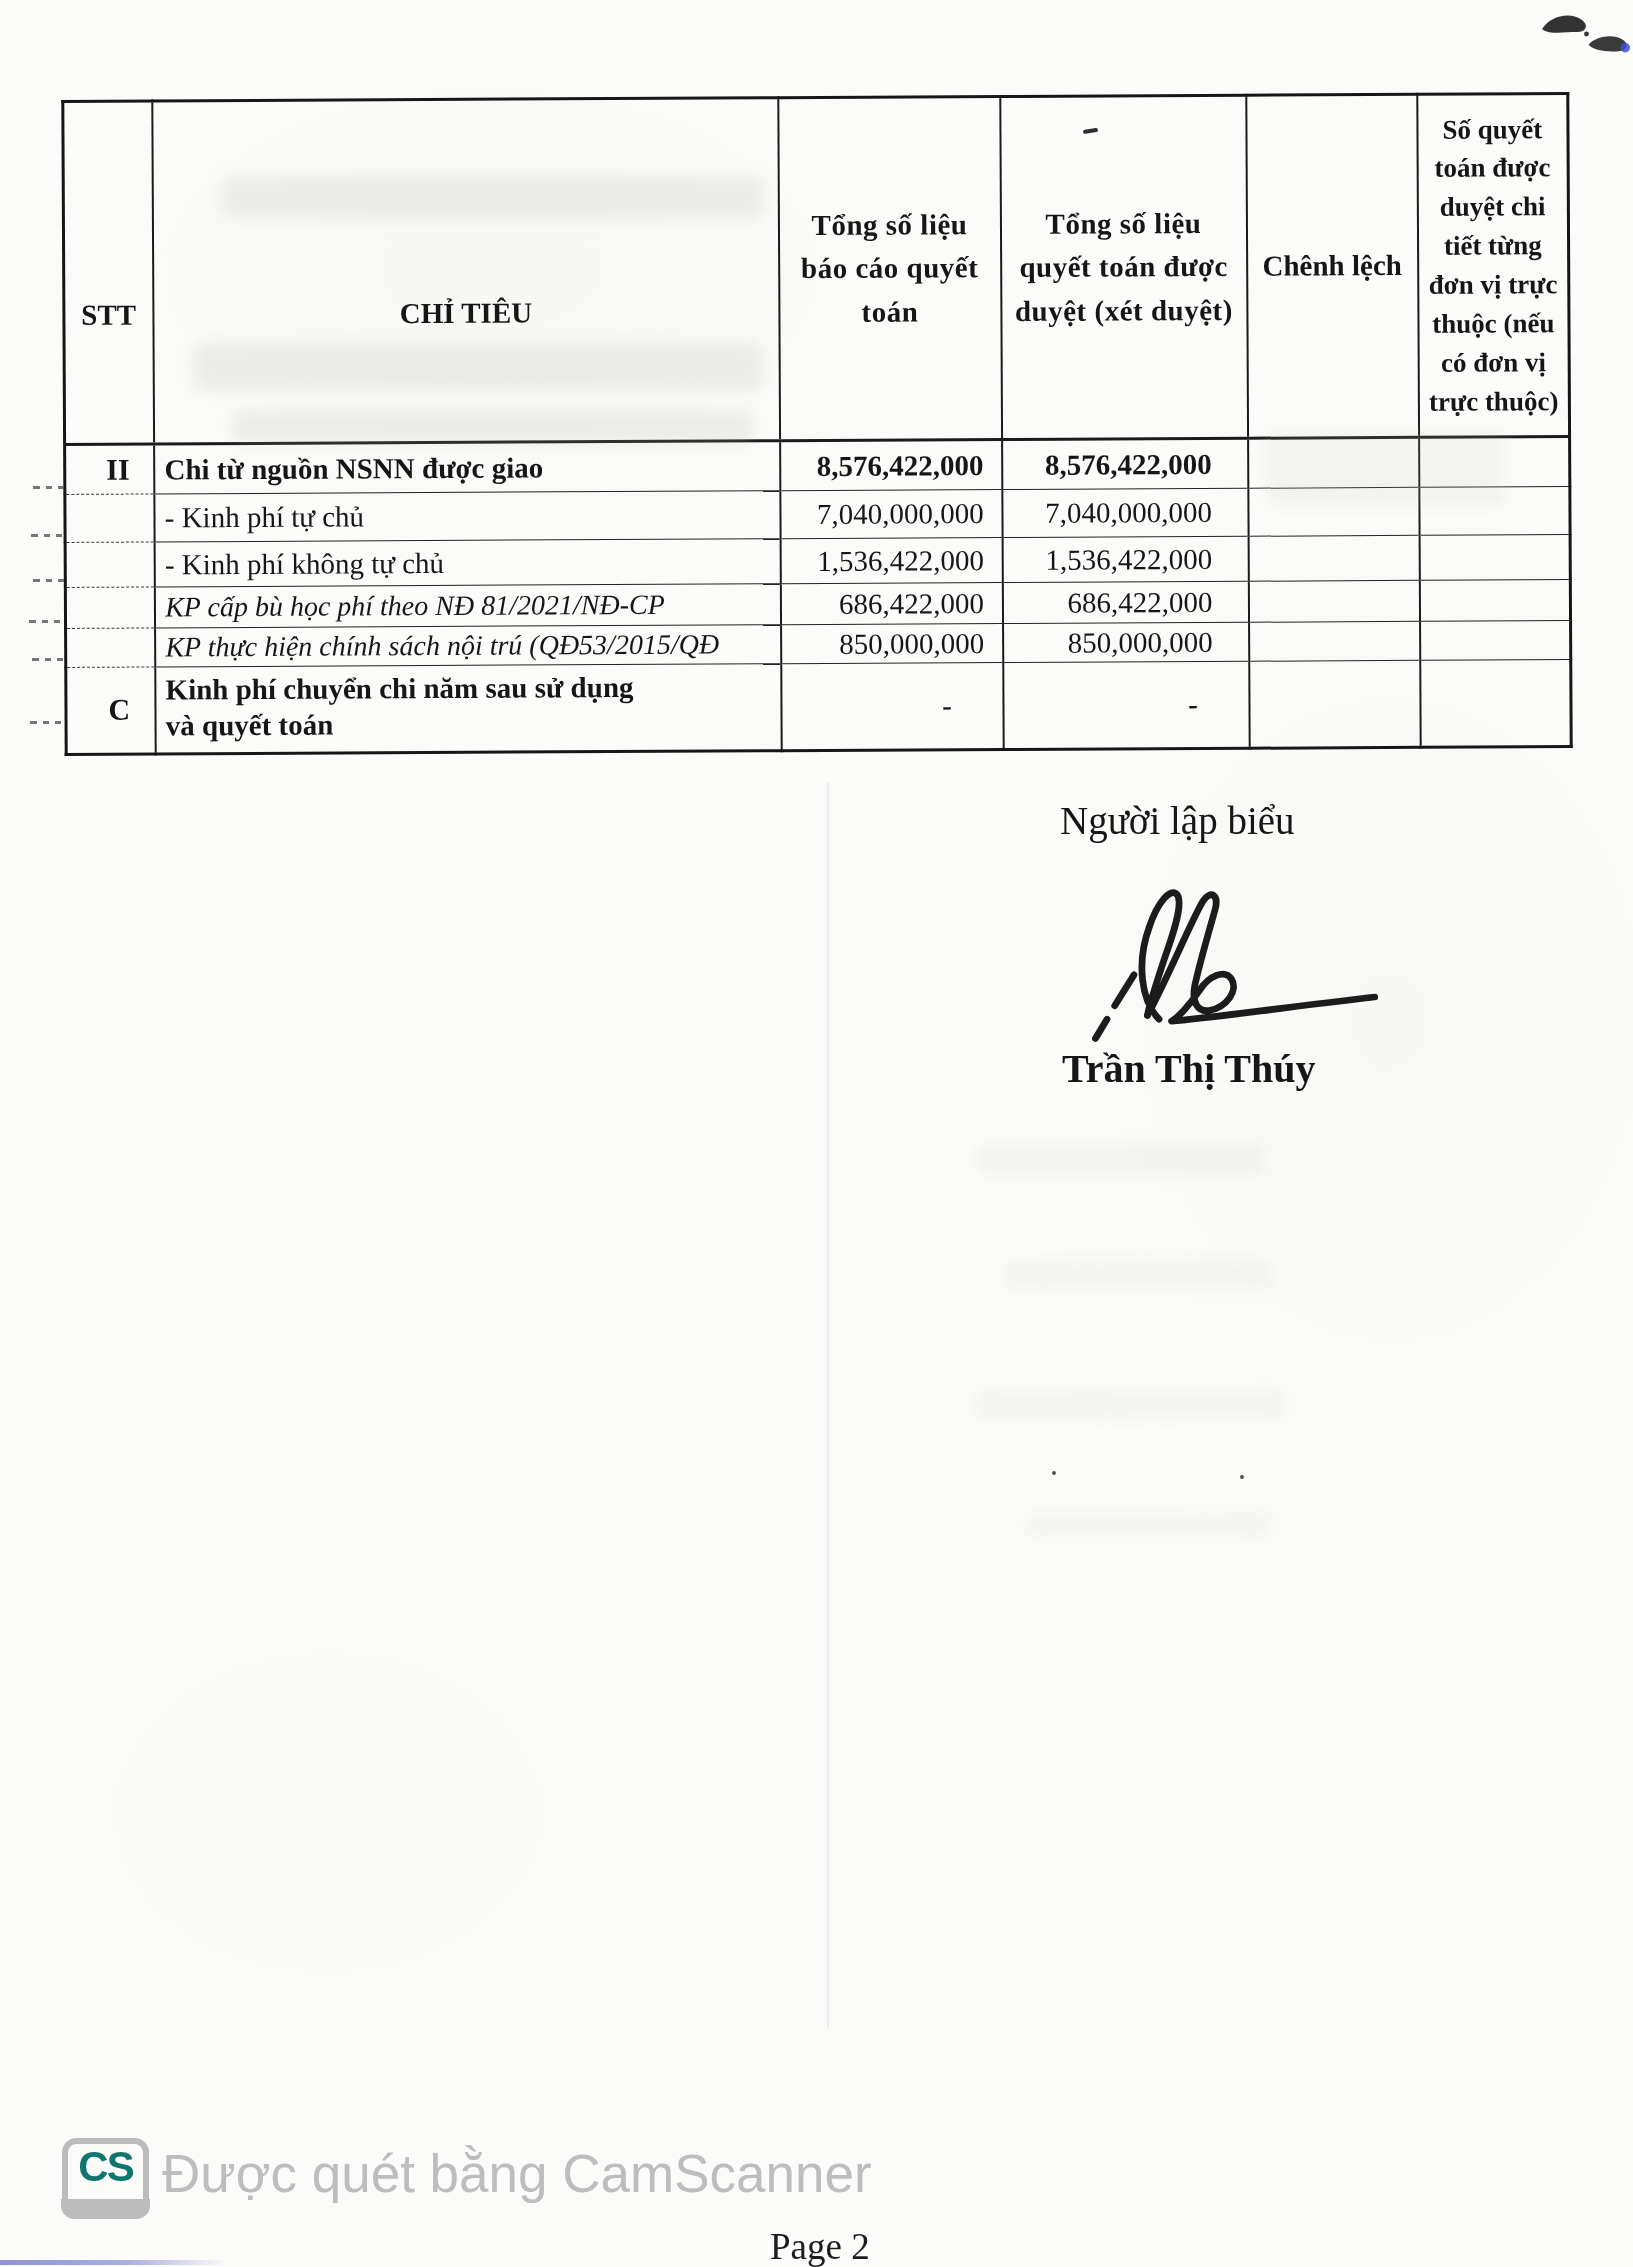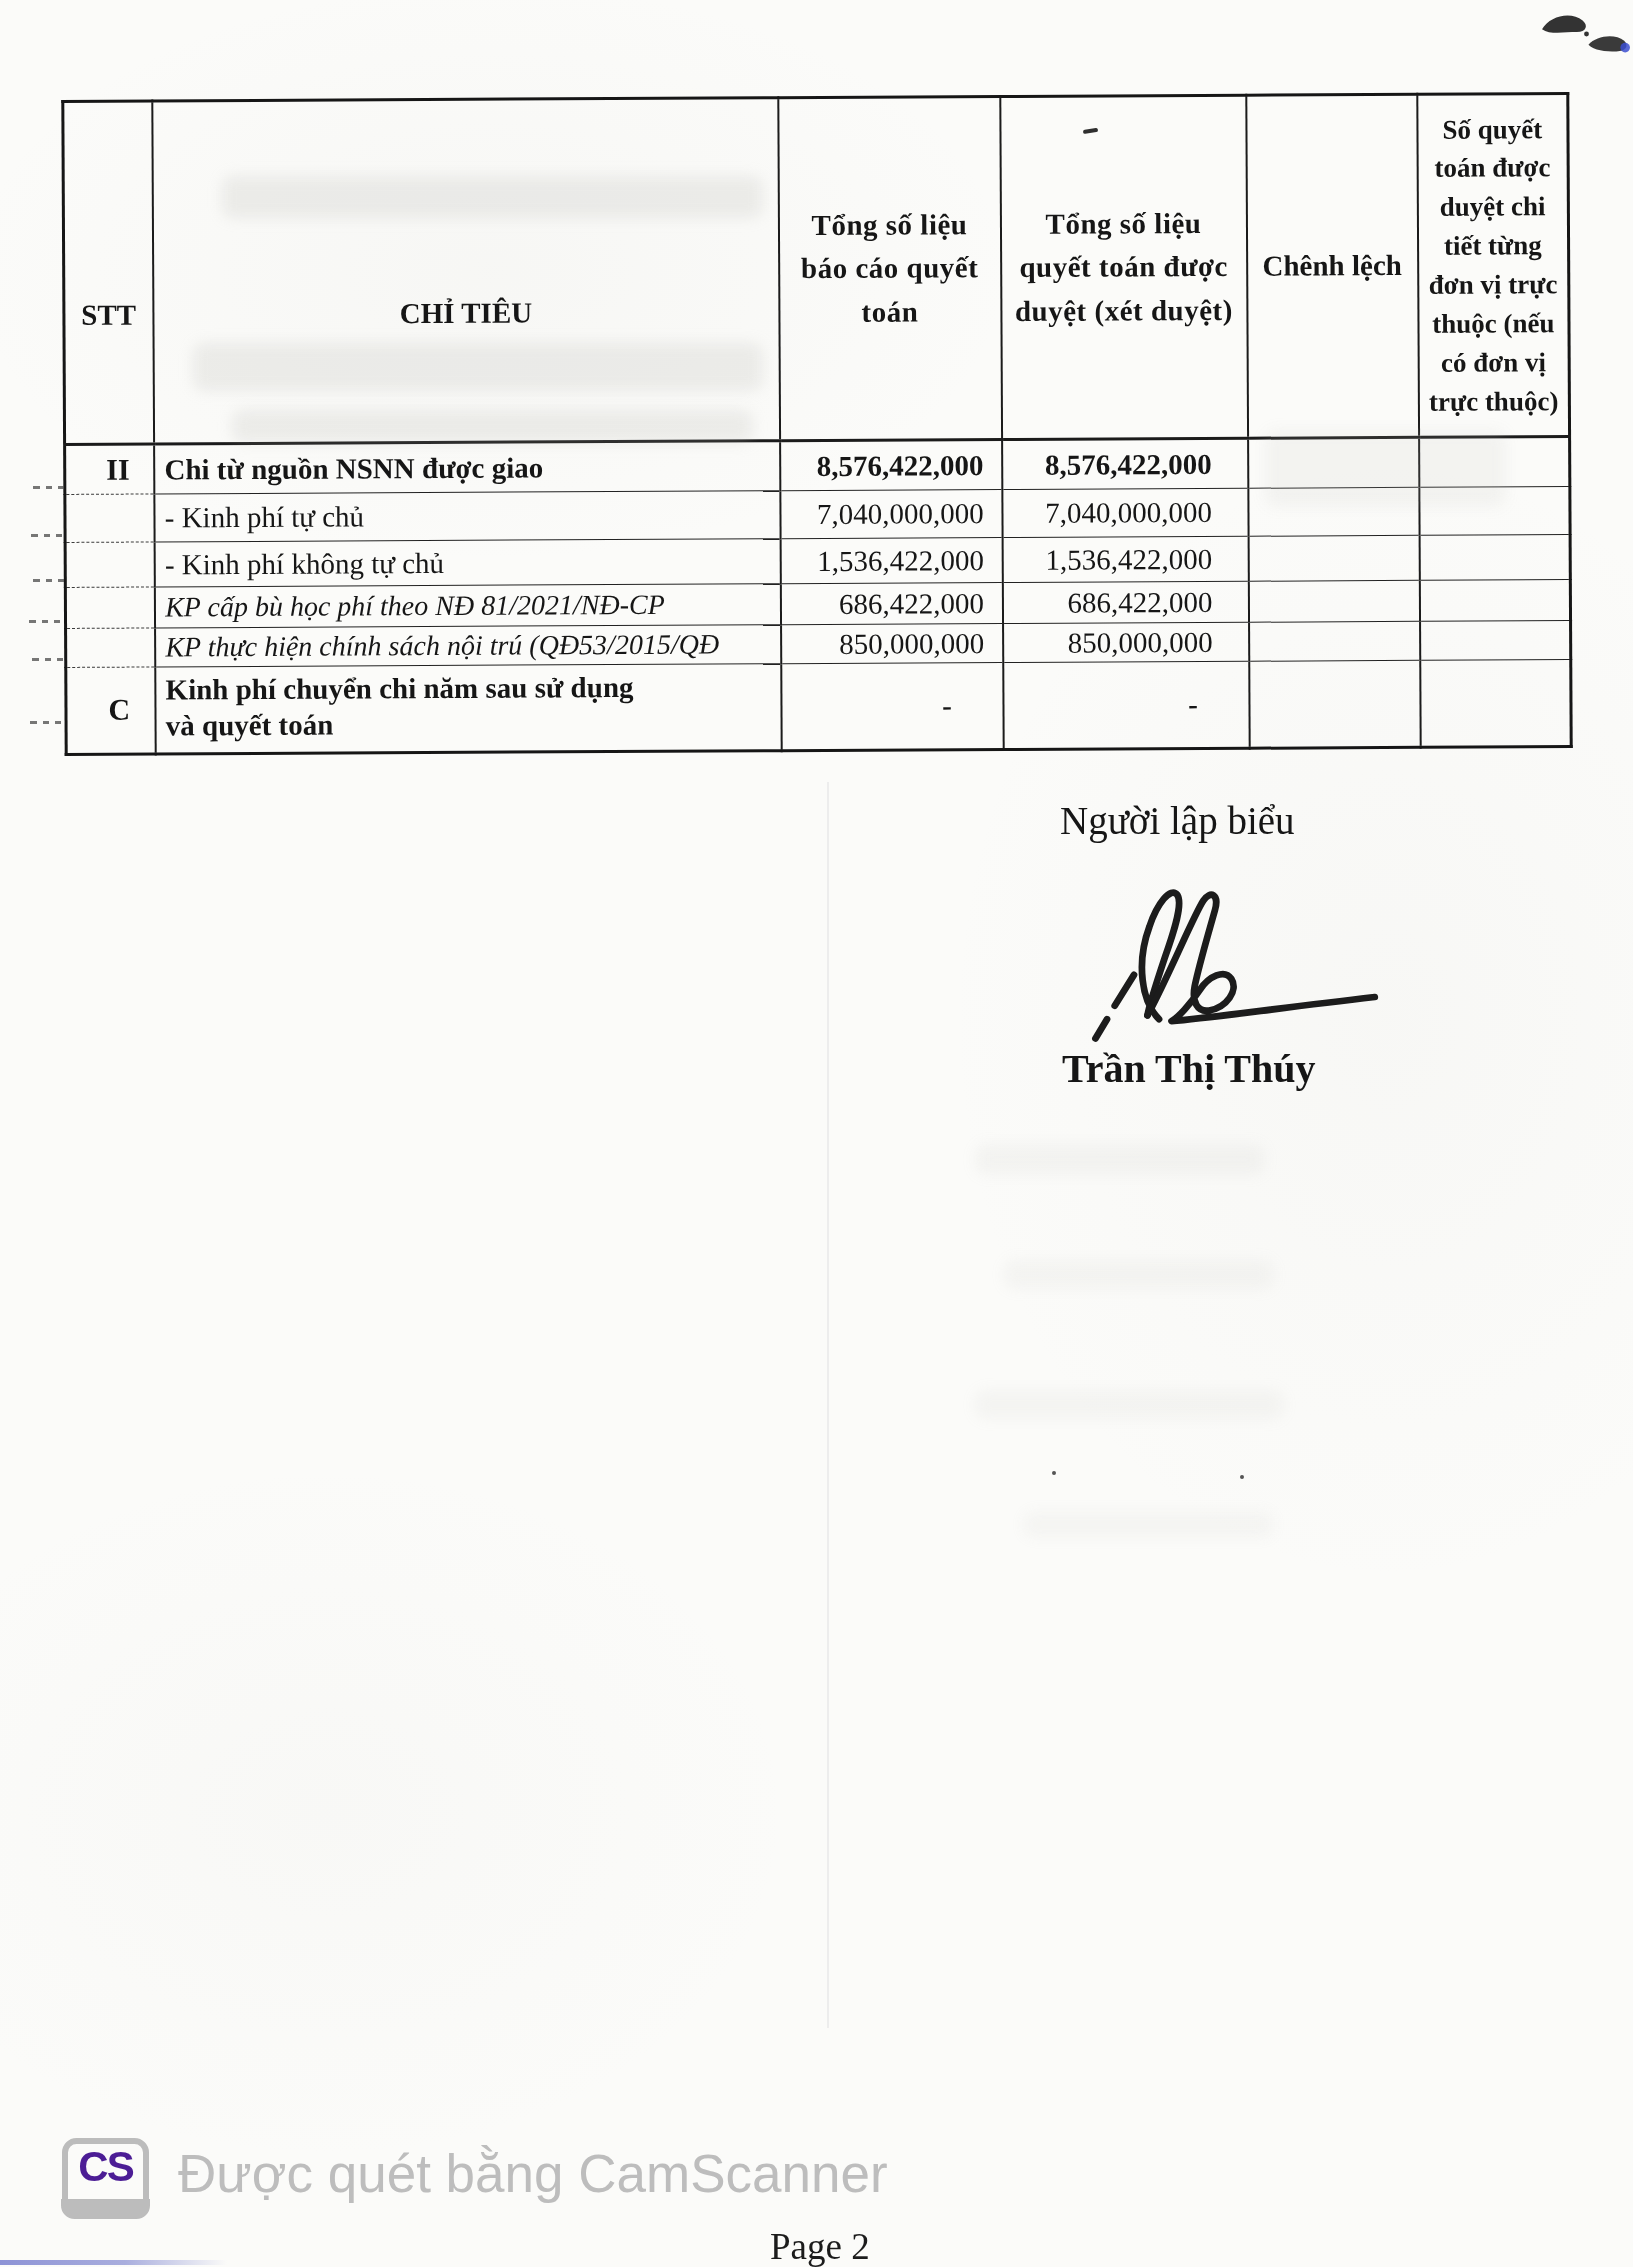--- a/index.html
+++ b/index.html
@@ -52,26 +52,26 @@
   
   .sig-title{position:absolute;left:1060px;top:798px;font-size:39px;font-weight:normal;}
   .sig-name{position:absolute;left:1062px;top:1037px;font-size:40px;font-weight:bold;margin-top:8px;}
   .sig-svg{position:absolute;left:1074px;top:867px;}
 
   
   .cs-logo{position:absolute;left:62px;top:2138px;width:75px;height:68px;
     border:6.8px solid #bcbcbc;border-radius:14.5px;}
   .cs-logo .cs-text{position:absolute;top:-1px;left:0;right:0;text-align:center;
     font-family:"Liberation Sans","DejaVu Sans",sans-serif;font-weight:bold;
-    font-size:42px;color:#4c1d95;letter-spacing:-1.9px;}
+    font-size:42px;color:#0f766e;letter-spacing:-1.9px;}
   .cs-logo .bar{position:absolute;left:-6.8px;right:-6.8px;bottom:-6.8px;height:20px;
     background:#bcbcbc;border-radius:0 0 13.5px 13.5px;}
   .wm-text{position:absolute;left:162px;top:2143px;
     font-family:"Liberation Sans","DejaVu Sans",sans-serif;
-    font-size:53px;color:#bdbdbd;letter-spacing:0px;margin-left:16px;}
+    font-size:53px;color:#bdbdbd;letter-spacing:0px;}
   .page-num{position:absolute;left:770px;top:2225px;font-size:37px;color:#1c1c1c;}
   .blue-line{position:absolute;left:0;top:2260px;width:227px;height:4.8px;
     background:linear-gradient(to right,#8d93d6 0%,#a9aede 55%,rgba(169,174,222,0) 100%);}
 
   
   .ink-marks{position:absolute;left:1538px;top:5.8px;}
   .crease{position:absolute;left:827px;top:782px;width:1.9px;height:1246px;background:rgba(185,185,192,0.20);}
   .edge-dash{position:absolute;height:2.9px;width:31px;opacity:0.75;
     background:repeating-linear-gradient(90deg,#4a4a4a 0 6.8px,transparent 6.8px 12.6px);}
   .hdr-dash{position:absolute;left:1083px;top:129px;width:14.5px;height:3.9px;background:#2f2f2f;transform:rotate(-9deg);border-radius:1.9px;}

